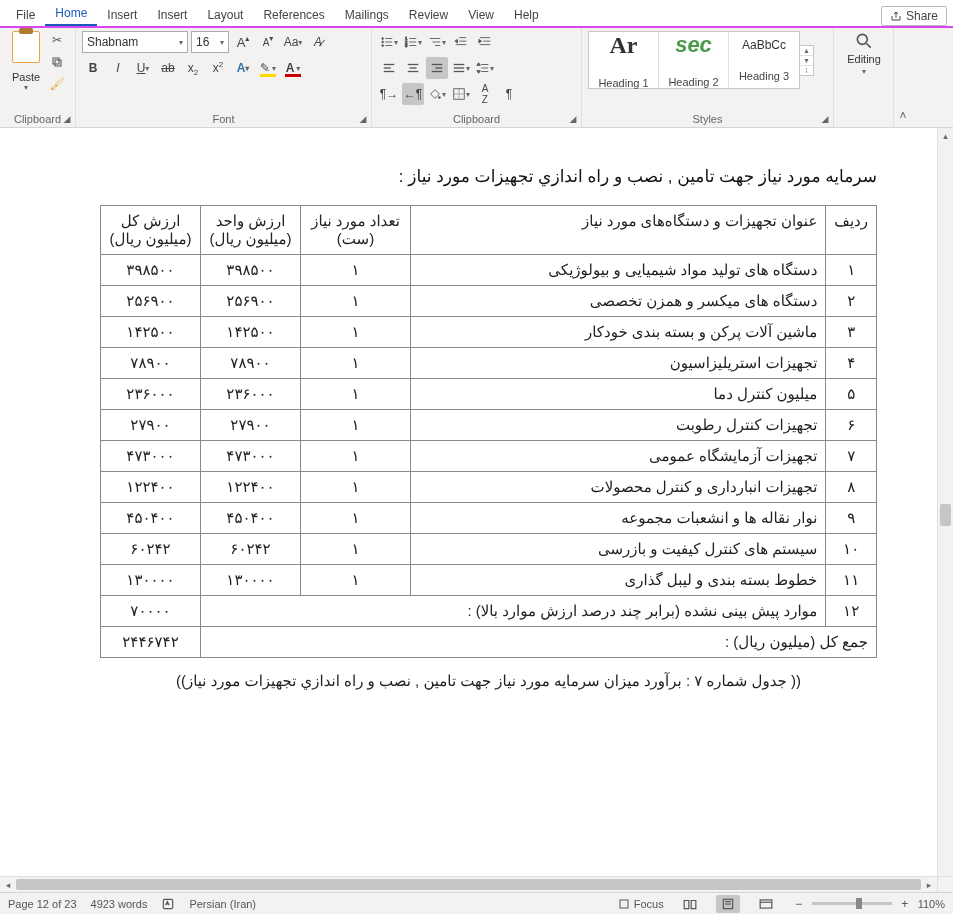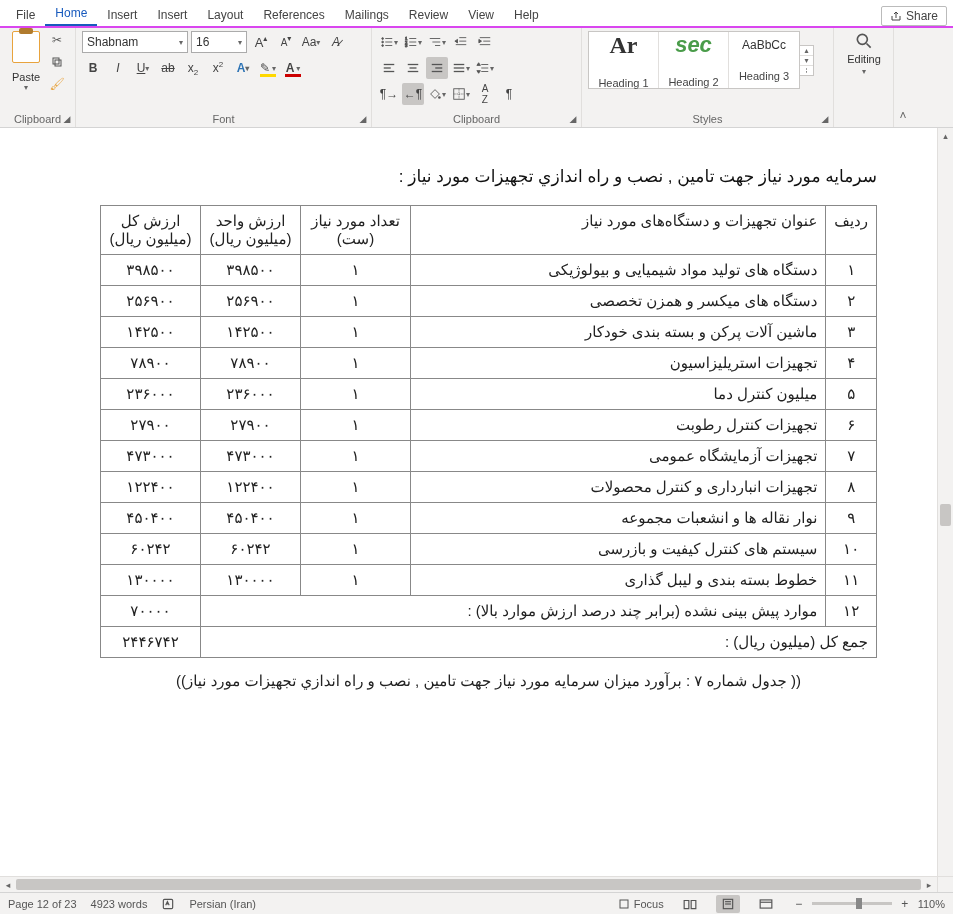--- a/index.html
+++ b/index.html
@@ -22,21 +22,21 @@
 .paste { display: flex; flex-direction: column; align-items: center; width: 40px; cursor: pointer; }
 .paste-icon { width: 28px; height: 32px; border: 1px solid #e8a33d; background: linear-gradient(#fff,#fff) padding-box; position: relative; border-radius: 2px; }
 .paste-icon::before { content:""; position:absolute; top:-4px; left:6px; width:14px; height:6px; background:#b07b2e; border-radius:2px; }
 .mini-col { display: flex; flex-direction: column; gap: 4px; }
 .mini-btn { width: 18px; height: 18px; display:flex; align-items:center; justify-content:center; color:#555; cursor:pointer; font-size:12px;}
 
 
 .font-body { display:flex; flex-direction:column; gap:4px; }
 .font-row { display:flex; gap:3px; align-items:center; }
 .font-name { width: 106px; height:22px; border:1px solid #ababab; background:#fff; display:flex; align-items:center; padding:0 4px; justify-content:space-between; cursor:pointer;}
-.font-size { width: 56px; height:22px; border:1px solid #ababab; background:#fff; display:flex; align-items:center; padding:0 4px; justify-content:space-between; cursor:pointer;}
+.font-size { width: 38px; height:22px; border:1px solid #ababab; background:#fff; display:flex; align-items:center; padding:0 4px; justify-content:space-between; cursor:pointer;}
 .dd { font-size:8px; color:#666; }
 .ibtn { width:22px; height:22px; display:flex; align-items:center; justify-content:center; cursor:pointer; color:#444; position:relative; border-radius:2px;}
 .sup{ font-size:8px; position:relative; top:-4px;}
 .sub{ font-size:8px; position:relative; top:4px;}
 .color-bar{ position:absolute; bottom:2px; left:3px; right:3px; height:3px;}
 .yellow{ background:#ffd800;}
 .red{ background:#c00;}
 
 
 .para-body{ display:flex; flex-direction:column; gap:4px;}

